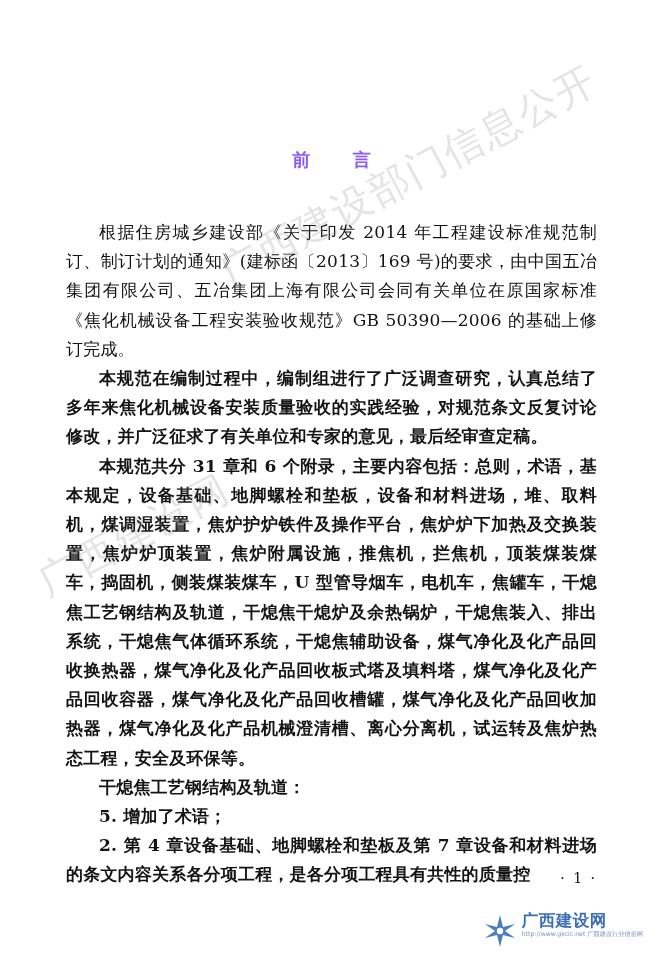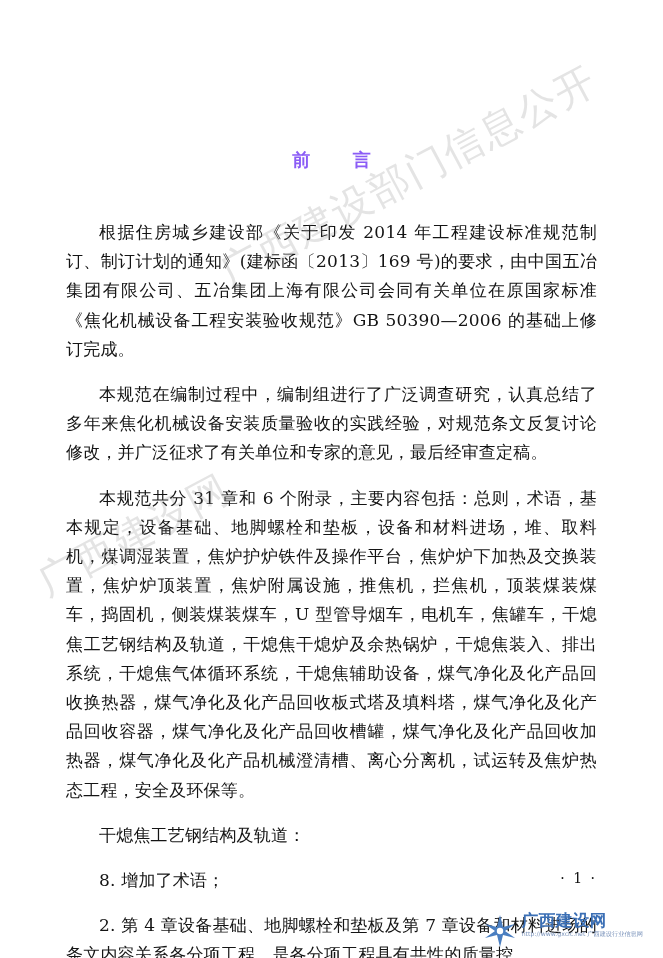--- a/index.html
+++ b/index.html
@@ -40,21 +40,22 @@
     font-size: 17px;
     line-height: 29.2px;
     text-align: justify;
     text-justify: inter-ideograph;
     margin: 0 0 0 0;
     text-indent: 33px;
     letter-spacing: 0.2px;
     color: #141414;
   }
   .para + .para {
-    margin-top: 16px;
+    margin-top: 0px;
+    font-weight: bold;
   }
   .page-number {
     position: absolute;
     right: 66px;
     bottom: 72px;
     font-size: 14px;
     letter-spacing: 2px;
     color: #111;
   }
   
@@ -131,21 +132,21 @@
 
 <div class="page">
 
   <h1 class="page-title">前        言</h1>
 
   <div class="body-text">
     <p class="para">根据住房城乡建设部《关于印发 2014 年工程建设标准规范制订、制订计划的通知》(建标函〔2013〕169 号)的要求，由中国五冶集团有限公司、五冶集团上海有限公司会同有关单位在原国家标准《焦化机械设备工程安装验收规范》GB 50390—2006 的基础上修订完成。</p>
     <p class="para">本规范在编制过程中，编制组进行了广泛调查研究，认真总结了多年来焦化机械设备安装质量验收的实践经验，对规范条文反复讨论修改，并广泛征求了有关单位和专家的意见，最后经审查定稿。</p>
     <p class="para">本规范共分 31 章和 6 个附录，主要内容包括：总则，术语，基本规定，设备基础、地脚螺栓和垫板，设备和材料进场，堆、取料机，煤调湿装置，焦炉护炉铁件及操作平台，焦炉炉下加热及交换装置，焦炉炉顶装置，焦炉附属设施，推焦机，拦焦机，顶装煤装煤车，捣固机，侧装煤装煤车，U 型管导烟车，电机车，焦罐车，干熄焦工艺钢结构及轨道，干熄焦干熄炉及余热锅炉，干熄焦装入、排出系统，干熄焦气体循环系统，干熄焦辅助设备，煤气净化及化产品回收换热器，煤气净化及化产品回收板式塔及填料塔，煤气净化及化产品回收容器，煤气净化及化产品回收槽罐，煤气净化及化产品回收加热器，煤气净化及化产品机械澄清槽、离心分离机，试运转及焦炉热态工程，安全及环保等。</p>
     <p class="para">干熄焦工艺钢结构及轨道：</p>
-    <p class="para">8. 增加了术语；</p>
+    <p class="para">5. 增加了术语；</p>
     <p class="para">2. 第 4 章设备基础、地脚螺栓和垫板及第 7 章设备和材料进场的条文内容关系各分项工程，是各分项工程具有共性的质量控</p>
   </div>
 
   <div class="page-number">· 1 ·</div>
 
   <div class="watermark">
     <div class="wm-text wm-1">广西建设部门信息公开</div>
     <div class="wm-text wm-2">广西建设网</div>
   </div>
 

